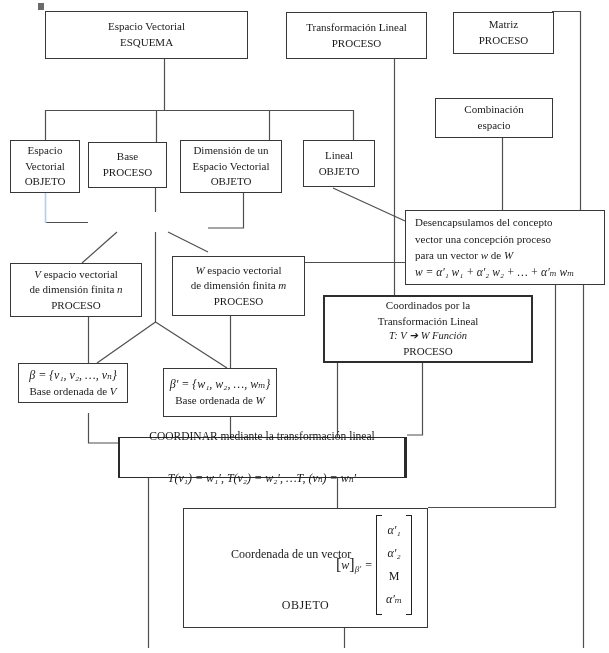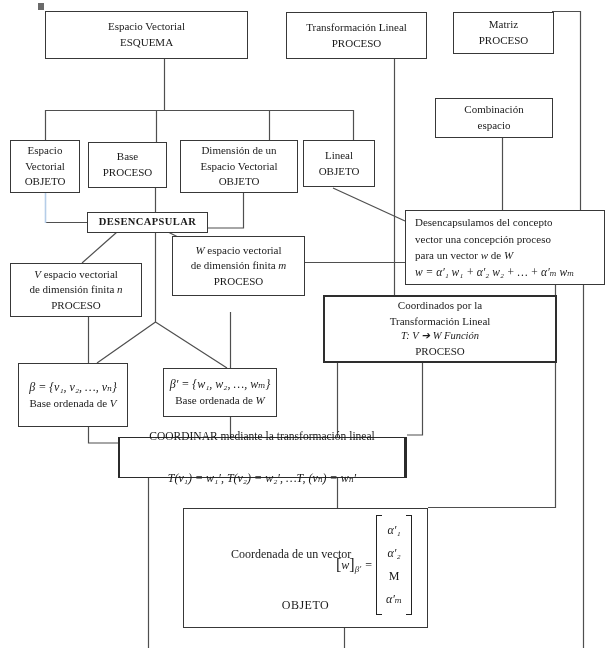--- a/index.html
+++ b/index.html
@@ -102,62 +102,59 @@
     <div class="ln">Espacio</div>
     <div class="ln">Vectorial</div>
     <div class="ln">OBJETO</div>
   </div>
 
   <div class="box" style="left:88px;top:142px;width:79px;height:46px">
     <div class="ln">Base</div>
     <div class="ln">PROCESO</div>
   </div>
 
-  <div class="box" style="left:180px;top:140px;width:118px;height:53px">
+  <div class="box" style="left:180px;top:140px;width:102px;height:53px">
     <div class="ln">Dimensión de un</div>
     <div class="ln">Espacio Vectorial</div>
     <div class="ln">OBJETO</div>
   </div>
 
   <div class="box" style="left:303px;top:140px;width:72px;height:47px">
     <div class="ln">Lineal</div>
     <div class="ln">OBJETO</div>
   </div>
 
-  <div class="box" style="left:87px;top:212px;width:121px;height:21px">
-    <div class="ln caps">DESENCAPSULAR</div>
-  </div>
 
   <div class="box" style="left:10px;top:263px;width:132px;height:54px">
     <div class="ln"><i>V</i><span> espacio vectorial</span></div>
     <div class="ln"><span>de dimensión finita </span><i>n</i></div>
     <div class="ln">PROCESO</div>
   </div>
 
-  <div class="box" style="left:172px;top:236px;width:133px;height:60px">
+  <div class="box" style="left:172px;top:256px;width:133px;height:60px">
     <div class="ln"><i>W</i><span> espacio vectorial</span></div>
     <div class="ln"><span>de dimensión finita </span><i>m</i></div>
     <div class="ln">PROCESO</div>
   </div>
 
   <div class="box left-align" style="left:405px;top:210px;width:200px;height:75px;border-width:1.6px">
     <div class="ln">Desencapsulamos del concepto</div>
     <div class="ln">vector una concepción proceso</div>
     <div class="ln"><span>para un vector </span><i>w</i><span> de </span><i>W</i></div>
     <div class="ln eq" style="font-size:11.5px">w = α′₁ w₁ + α′₂ w₂ + … + α′ₘ wₘ</div>
   </div>
 
-  <div class="box thick" style="left:323px;top:295px;width:234px;height:68px">
+  <div class="box thick" style="left:323px;top:295px;width:210px;height:68px">
     <div class="ln">Coordinados por la</div>
     <div class="ln">Transformación Lineal</div>
     <div class="ln eq" style="font-size:10.5px">T: V ➔ W  Función</div>
     <div class="ln">PROCESO</div>
   </div>
 
-  <div class="box" style="left:18px;top:363px;width:110px;height:64px">
+  <div class="box" style="left:18px;top:363px;width:110px;height:40px">
     <div class="ln eq" style="font-size:12px">β = {v₁, v₂, …, vₙ}</div>
     <div class="ln"><span>Base ordenada de </span><i>V</i></div>
   </div>
 
   <div class="box" style="left:163px;top:368px;width:114px;height:49px">
     <div class="ln eq" style="font-size:12px">β′ = {w₁, w₂, …, wₘ}</div>
     <div class="ln"><span>Base ordenada de </span><i>W</i></div>
   </div>
 
   <div class="box coordinar" style="left:118px;top:437px;width:289px;height:41px">

